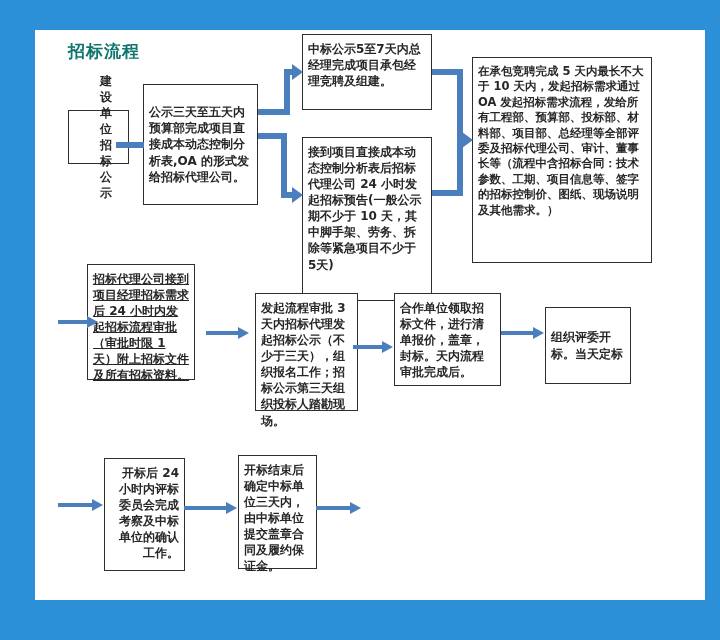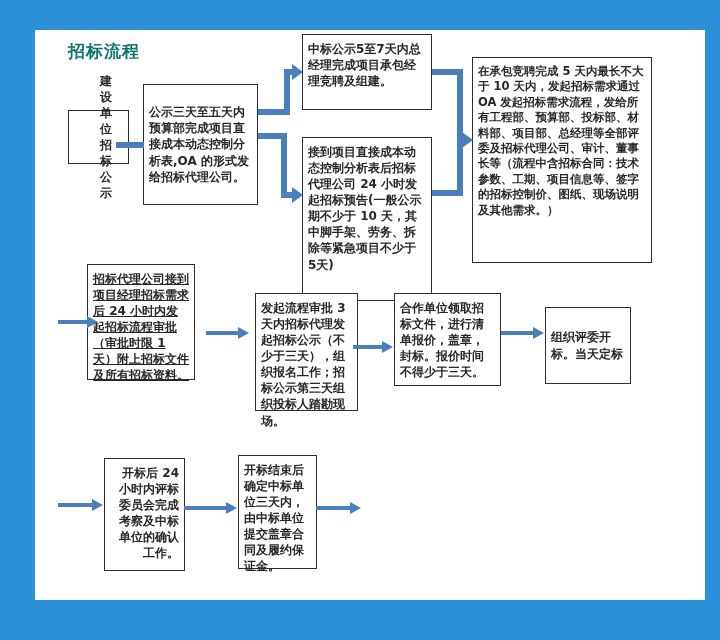--- a/index.html
+++ b/index.html
@@ -100,21 +100,21 @@
   <div class="node b5">
     <span>在承包竞聘完成 5 天内最长不大于 10 天内，发起招标需求通过 OA 发起招标需求流程，发给所有工程部、预算部、投标部、材料部、项目部、总经理等全部评委及招标代理公司、审计、董事长等（流程中含招标合同：技术参数、工期、项目信息等、签字的招标控制价、图纸、现场说明及其他需求。）</span>
   </div>
   <div class="node b6">
     <span>招标代理公司接到项目经理招标需求后 24 小时内发起招标流程审批（审批时限 1天）附上招标文件及所有招标资料。</span>
   </div>
   <div class="node b7">
     <span>发起流程审批 3 天内招标代理发起招标公示（不少于三天），组织报名工作；招标公示第三天组织投标人踏勘现场。</span>
   </div>
   <div class="node b8">
-    <span>合作单位领取招标文件，进行清单报价，盖章，封标。报价时间不得少于三天。</span>
+    <span>合作单位领取招标文件，进行清单报价，盖章，封标。天内流程审批完成后。</span>
   </div>
   <div class="node b9 center">
     <span>组织评委开标。当天定标</span>
   </div>
   <div class="node b10">
     <span>开标后 24 小时内评标委员会完成考察及中标单位的确认工作。</span>
   </div>
   <div class="node b11">
     <span>开标结束后确定中标单位三天内，由中标单位提交盖章合同及履约保证金。</span>
   </div>

